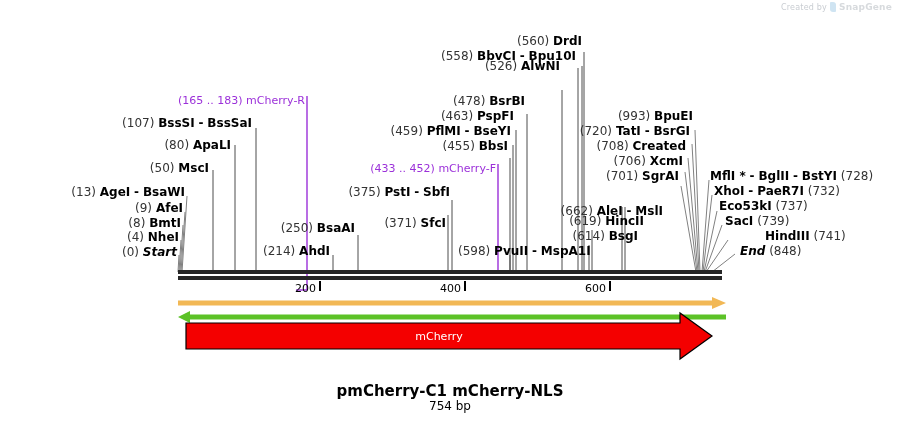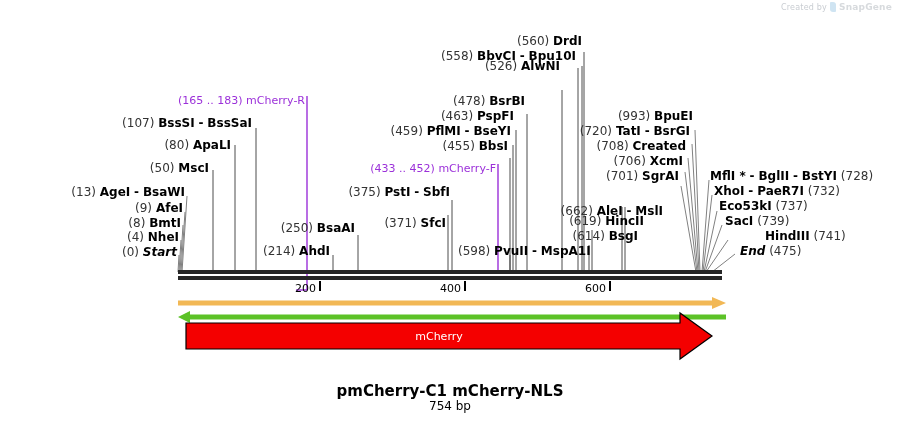--- a/index.html
+++ b/index.html
@@ -325,17 +325,17 @@
 <div class="lbl" style="left:725px;top:215px;">
   <span class="enz">SacI</span>
   <span class="pos">(739)</span>
 </div>
 <div class="lbl" style="left:731px;top:230px;margin-left:34px;">
   <span class="enz">HindIII</span>
   <span class="pos">(741)</span>
 </div>
 <div class="lbl" style="left:740px;top:245px;">
   <span class="term">End</span>
-  <span class="pos">(475)</span>
+  <span class="pos">(848)</span>
 </div>
 
 <div class="title" style="top:382px;">pmCherry-C1 mCherry-NLS</div>
 <div class="subtitle" style="top:399px;">754 bp</div>
 
 </body></html>

